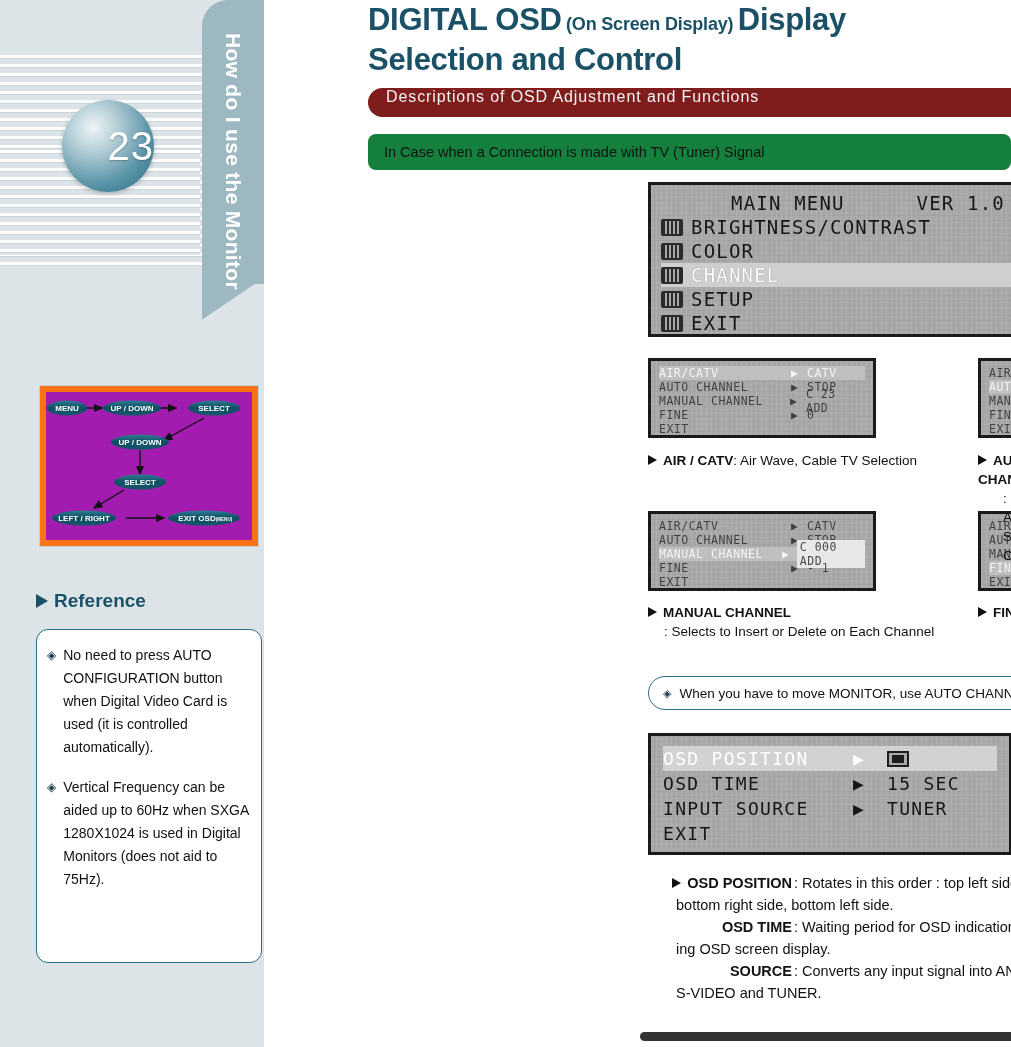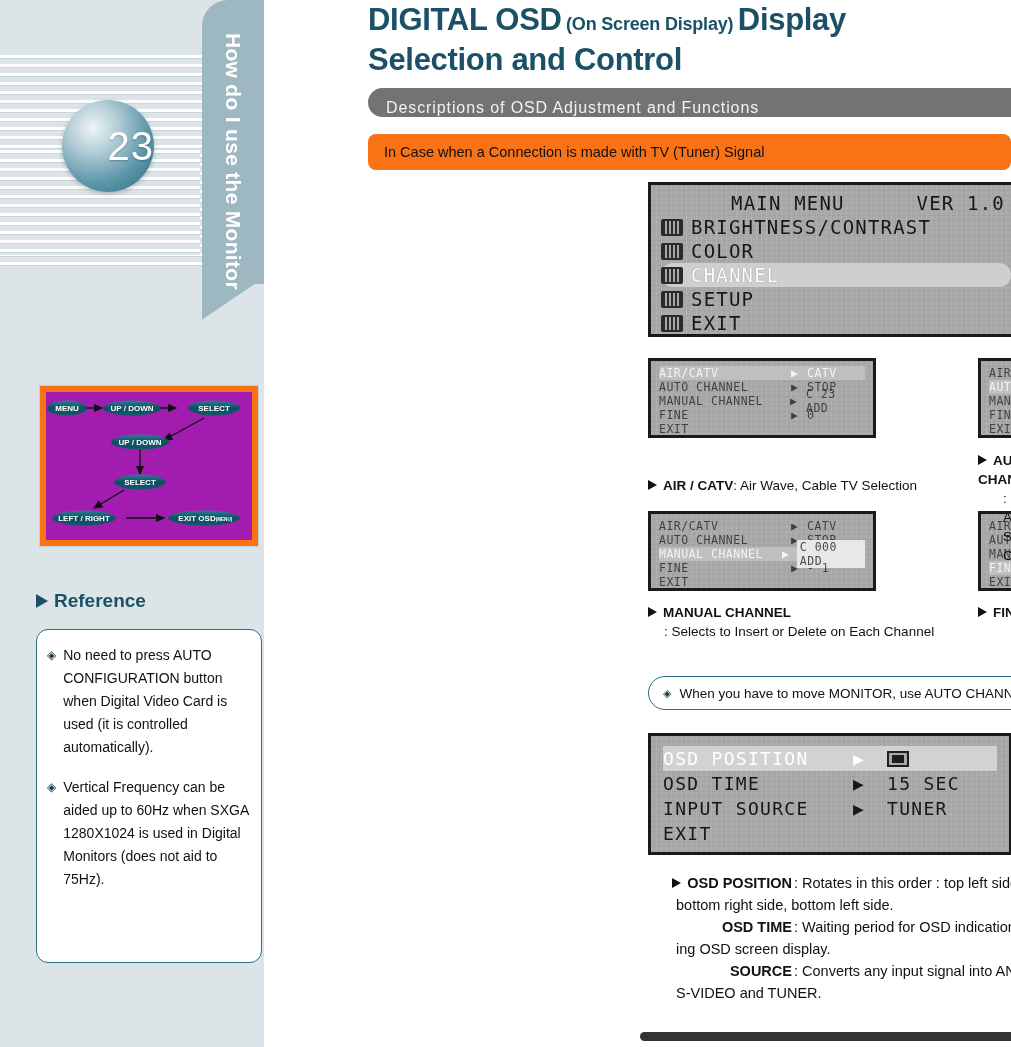--- a/index.html
+++ b/index.html
@@ -119,33 +119,33 @@
     color: #1a5166; font-size: 31px; font-weight: bold; letter-spacing: -0.3px;
   }
   .t-small {
     color: #1a5166; font-size: 18px; font-weight: bold; letter-spacing: -0.2px;
   }
   #title-line2 { margin-top: 4px; }
 
   #section-bar {
     position: absolute; left: 104px; top: 88px;
     width: 643px; height: 29px;
-    background: #737373;
+    background: #7f1d1d;
     border-top-left-radius: 15px; border-bottom-left-radius: 15px;
-    display: flex; align-items: flex-end;
+    display: flex; align-items: flex-start;
     padding-left: 18px;
   }
   #section-bar-text {
     color: #f2f2f2; font-size: 16px; letter-spacing: 0.9px;
   }
 
   #info-bar {
     position: absolute; left: 104px; top: 134px;
     width: 643px; height: 36px;
-    background: #f97316;
+    background: #15803d;
     border-radius: 8px;
     display: flex; align-items: center;
     padding-left: 16px;
   }
   #info-bar-text { font-size: 14.5px; color: #111; }
 
   
   .osd {
     position: absolute;
     background: #a8a8a8;
@@ -162,21 +162,21 @@
     pointer-events: none;
   }
   #osd-main {
     left: 384px; top: 182px; width: 376px; height: 155px;
     padding: 6px 10px;
   }
   .osd-main-row {
     display: flex; align-items: center; height: 24px;
     font-size: 19px; letter-spacing: 1.2px; position: relative; z-index: 1;
   }
-  .osd-main-row.hl { background: #cfcfcf; color: #ffffff; text-shadow: 0 0 1px rgba(0,0,0,0.5); border-radius: 12px; }
+  .osd-main-row.hl { background: #cfcfcf; color: #ffffff; text-shadow: 0 0 1px rgba(0,0,0,0.5); }
   .osd-ico {
     width: 22px; height: 17px; margin-right: 8px; flex: 0 0 auto;
     border: 2px solid #2a2a2a; border-radius: 2px;
     background: repeating-linear-gradient(to right, #2a2a2a 0 2px, #a8a8a8 2px 4px);
   }
   #osd-main-title {
     display: flex; justify-content: space-between;
     padding: 0 6px 0 70px; font-size: 19px; letter-spacing: 1.2px;
     height: 24px; align-items: center; position: relative; z-index: 1;
   }
@@ -204,21 +204,21 @@
   
   .caption { position: absolute; font-size: 13.5px; color: #111; line-height: 19px; }
   .cap-arrow {
     display: inline-block; width: 0; height: 0; vertical-align: middle;
     border-left: 9px solid #111;
     border-top: 5.5px solid transparent;
     border-bottom: 5.5px solid transparent;
     margin-right: 6px; margin-bottom: 2px;
   }
   .cap-b { font-weight: bold; }
-  #cap1 { left: 384px; top: 476px; }
+  #cap1 { left: 384px; top: 451px; }
   #cap2 { left: 714px; top: 451px; }
   #cap2 .sub { padding-left: 25px; }
   #cap3 { left: 384px; top: 603px; }
   #cap3 .sub { padding-left: 16px; }
   #cap4 { left: 714px; top: 603px; width: 290px; }
   #cap4 .sub { padding-left: 54px; }
 
   #note-box {
     position: absolute; left: 384px; top: 676px;
     width: 623px; height: 34px;

